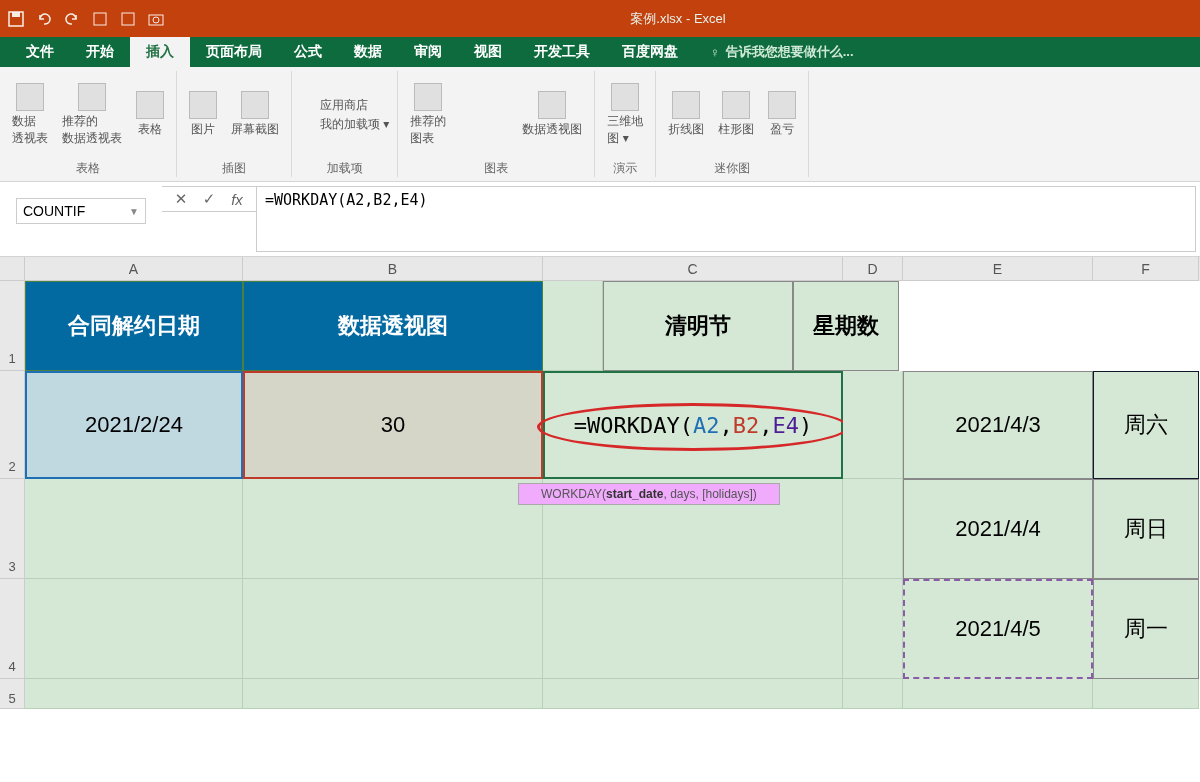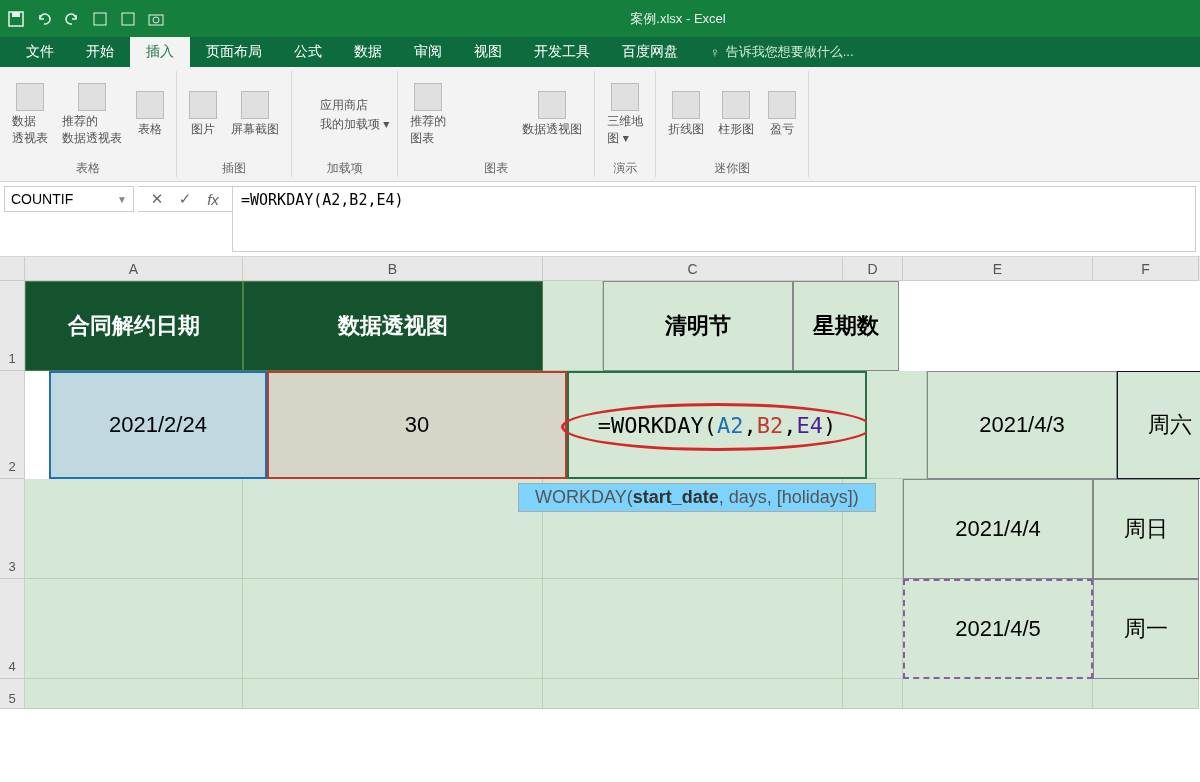--- a/index.html
+++ b/index.html
@@ -1,64 +1,64 @@
 <!DOCTYPE html>
 <html><head>
 <meta charset="utf-8">
 <style>
 * { box-sizing: border-box; margin: 0; padding: 0; }
 body { font-family: "Microsoft YaHei", Arial, sans-serif; background: #fff; width: 1200px; height: 782px; overflow: hidden; }
 
-.titlebar { background: #15803d; height: 37px; display: flex; align-items: center; padding: 0 8px; color: #fff; }
+.titlebar { background: #c2410c; height: 37px; display: flex; align-items: center; padding: 0 8px; color: #fff; }
 .qat { display: flex; gap: 12px; align-items: center; }
 .qat-icon { width: 16px; height: 16px; opacity: 0.9; }
 .title-center { flex: 1; text-align: center; font-size: 13px; color: #e8f0ea; }
 
 .tabs { background: #0d6b3d; height: 30px; display: flex; align-items: flex-end; padding: 0 10px; gap: 0; }
-.tab { padding: 6px 16px; font-size: 14px; color: #fff; cursor: pointer; }
+.tab { padding: 6px 16px; font-size: 14px; color: #fff; cursor: pointer; font-weight: bold; }
 .tab.active { background: #f3f3f3; color: #217346; }
 .tab.tell-me { color: #d0e8d8; font-size: 13px; display: flex; align-items: center; gap: 6px; }
 
 .ribbon { background: #f3f3f3; height: 115px; display: flex; border-bottom: 1px solid #d4d4d4; padding: 4px 0; }
 .ribbon-group { display: flex; flex-direction: column; border-right: 1px solid #d9d9d9; padding: 0 8px; }
 .ribbon-group-body { flex: 1; display: flex; align-items: center; gap: 6px; }
 .ribbon-group-label { text-align: center; font-size: 12px; color: #666; padding-top: 2px; }
 .rib-btn { display: flex; flex-direction: column; align-items: center; gap: 2px; font-size: 12px; color: #555; cursor: pointer; padding: 2px 4px; }
 .rib-btn .ico { width: 28px; height: 28px; background: #e0e0e0; border: 1px solid #bbb; }
 .rib-subcol { display: flex; flex-direction: column; gap: 2px; }
 .rib-row { display: flex; align-items: center; gap: 4px; font-size: 12px; color: #555; }
 
 .formula-bar { display: flex; align-items: stretch; border-bottom: 1px solid #d4d4d4; height: 75px; background: #fff; }
-.name-box { width: 130px; border: 1px solid #ccc; margin: 4px; padding: 4px 6px; font-size: 14px; display: flex; align-items: center; justify-content: space-between; height: 26px; }
+.name-box { width: 130px; border: 1px solid #ccc; margin: 16px; padding: 4px 6px; font-size: 14px; display: flex; align-items: center; justify-content: space-between; height: 26px; }
 .fb-btns { display: flex; align-items: center; gap: 10px; padding: 4px 10px; border-top: 1px solid #ccc; border-bottom: 1px solid #ccc; margin-top: 4px; height: 26px; }
 .fb-btn { font-size: 15px; color: #666; cursor: pointer; width: 18px; text-align: center; }
 .formula-input { flex: 1; border: 1px solid #ccc; margin: 4px 4px 4px 0; padding: 4px 8px; font-size: 15px; font-family: Consolas, monospace; height: 66px; background: #fff; }
 .row-headers { width: 25px; background: #e8e8e8; }
 .col-headers { display: flex; height: 24px; background: #e8e8e8; }
 .corner { width: 25px; height: 24px; background: #e8e8e8; border-right: 1px solid #ccc; border-bottom: 1px solid #ccc; }
 .col-head { border-right: 1px solid #ccc; border-bottom: 1px solid #ccc; display: flex; align-items: center; justify-content: center; font-size: 14px; color: #555; }
 .row-head { border-right: 1px solid #ccc; border-bottom: 1px solid #ccc; display: flex; align-items: center; justify-content: center; font-size: 13px; color: #555; background: #e8e8e8; width: 25px; }
 .grid-main { position: relative; }
 .grid-row { display: flex; }
 .cell { border-right: 1px solid #b8d0b8; border-bottom: 1px solid #b8d0b8; display: flex; align-items: center; justify-content: center; font-size: 20px; background: #d5e8d5; position: relative; }
-.cell.header-cell { background: #14532d; color: #fff; font-weight: bold; font-size: 22px; border: 1px solid #4a8040; }
+.cell.header-cell { background: #0369a1; color: #fff; font-weight: bold; font-size: 22px; border: 1px solid #4a8040; }
 .cell.data-cell { background: #d5e8d5; font-size: 22px; }
 
-.sel-a2 { border: 2px solid #1f6fb5; background: #c0d8e0 !important; margin-left: 24px; }
+.sel-a2 { border: 2px solid #1f6fb5; background: #c0d8e0 !important; }
 .sel-b2 { border: 2px solid #c0392b; background: #d5d5c8 !important; }
 .sel-c2 { border: 2px solid #217346; }
 .sel-e4 { border: 2px dashed #8a5ca8; }
 
 .formula-text { font-family: Consolas, monospace; font-size: 22px; white-space: nowrap; }
 .fc-blue { color: #1f6fb5; }
 .fc-red { color: #c0392b; }
 .fc-purple { color: #4c1d95; }
 
 .red-oval { position: absolute; border: 3px solid #d62828; border-radius: 50%; pointer-events: none; }
-.tooltip-box { position: absolute; background: #7dd3fc; border: 1px solid #aaa; padding: 3px 16px; font-size: 18px; font-family: Arial; color: #555; }
+.tooltip-box { position: absolute; background: #f0abfc; border: 1px solid #aaa; padding: 3px 22px; font-size: 12px; font-family: Arial; color: #555; }
 .tooltip-box b { color: #333; }
 
 .wA { width: 218px; } .wB { width: 300px; } .wC { width: 300px; } .wD { width: 60px; } .wE { width: 190px; } .wF { width: 106px; }
 .h1 { height: 90px; } .h2 { height: 108px; } .h3 { height: 100px; } .h4 { height: 100px; } .h5 { height: 30px; }
 
 svg { display: block; }
 </style>
 </head>
 <body>
 

